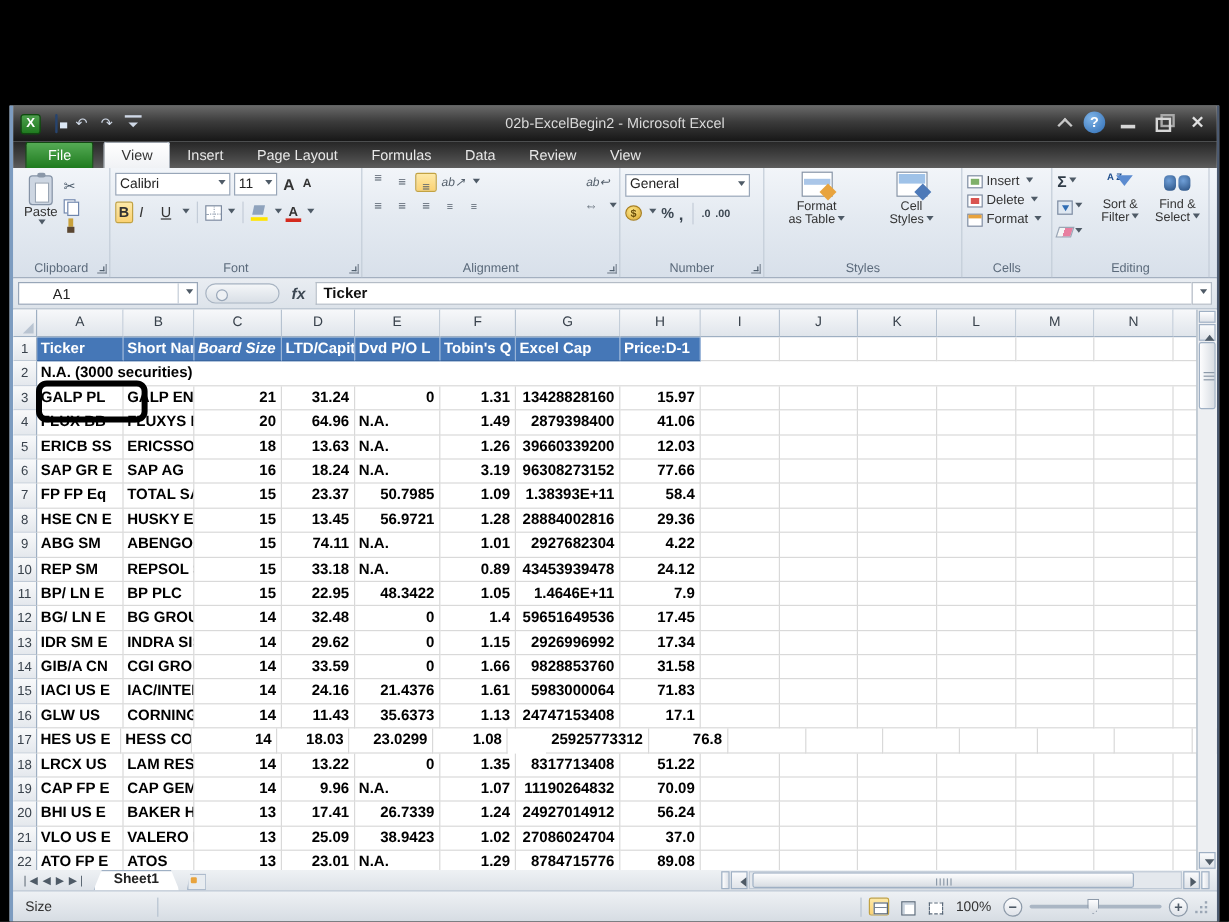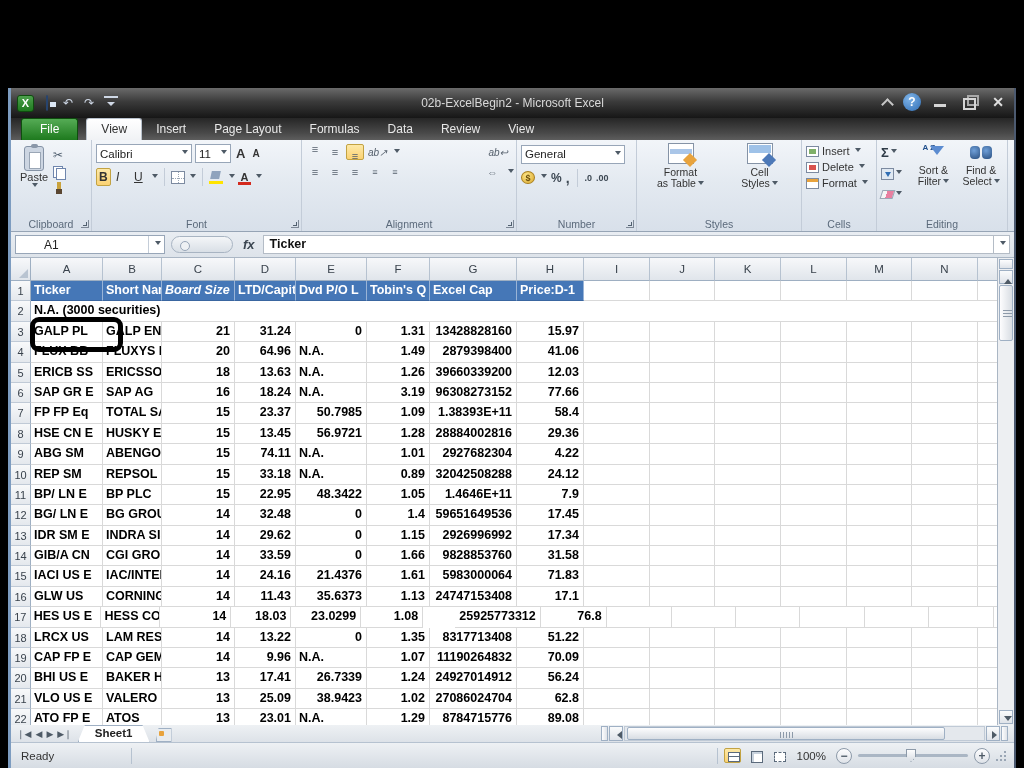--- a/index.html
+++ b/index.html
@@ -564,21 +564,21 @@
             <div class="cell" style="width: 20px;"></div>
           </div>
           <div class="g-row">
             <div class="rh">10</div>
             <div class="cell" style="width: 72px;">REP SM</div>
             <div class="cell" style="width: 59px;">REPSOL SA</div>
             <div class="cell num" style="width: 73px;">15</div>
             <div class="cell num" style="width: 61px;">33.18</div>
             <div class="cell" style="width: 71px;">N.A.</div>
             <div class="cell num" style="width: 63px;">0.89</div>
-            <div class="cell num" style="width: 87px;">32042508288</div>
+            <div class="cell num" style="width: 87px;">43453939478</div>
             <div class="cell num" style="width: 67px;">24.12</div>
             <div class="cell" style="width: 66px;"></div>
             <div class="cell" style="width: 65px;"></div>
             <div class="cell" style="width: 66px;"></div>
             <div class="cell" style="width: 66px;"></div>
             <div class="cell" style="width: 65px;"></div>
             <div class="cell" style="width: 66px;"></div>
             <div class="cell" style="width: 20px;"></div>
           </div>
           <div class="g-row">
@@ -763,21 +763,21 @@
           </div>
           <div class="g-row">
             <div class="rh">21</div>
             <div class="cell" style="width: 72px;">VLO US E</div>
             <div class="cell" style="width: 59px;">VALERO E</div>
             <div class="cell num" style="width: 73px;">13</div>
             <div class="cell num" style="width: 61px;">25.09</div>
             <div class="cell num" style="width: 71px;">38.9423</div>
             <div class="cell num" style="width: 63px;">1.02</div>
             <div class="cell num" style="width: 87px;">27086024704</div>
-            <div class="cell num" style="width: 67px;">62.8</div>
+            <div class="cell num" style="width: 67px;">37.0</div>
             <div class="cell" style="width: 66px;"></div>
             <div class="cell" style="width: 65px;"></div>
             <div class="cell" style="width: 66px;"></div>
             <div class="cell" style="width: 66px;"></div>
             <div class="cell" style="width: 65px;"></div>
             <div class="cell" style="width: 66px;"></div>
             <div class="cell" style="width: 20px;"></div>
           </div>
           <div class="g-row">
             <div class="rh">22</div>
@@ -822,21 +822,21 @@
         <span class="hs-btn left"></span>
         <span class="hs-track">
             <span class="hs-thumb"></span>
           </span>
         <span class="hs-btn right"></span>
         <span class="hs-split"></span>
       </span>
     </div>
 
     <div class="band statusbar">
-      <span class="sb-mode">Ready</span>
+      <span class="sb-mode">Size</span>
       <span class="sb-sep"></span>
       <span class="sb-right">
         <span class="sb-sep"></span>
         <span class="view-btn active vb-normal"></span>
         <span class="view-btn vb-layout"></span>
         <span class="view-btn vb-break"></span>
         <span style="margin:0 4px;">100%</span>
         <span class="zoom-out">−</span>
         <span class="zoom-track">
             <span class="zoom-thumb"></span>

